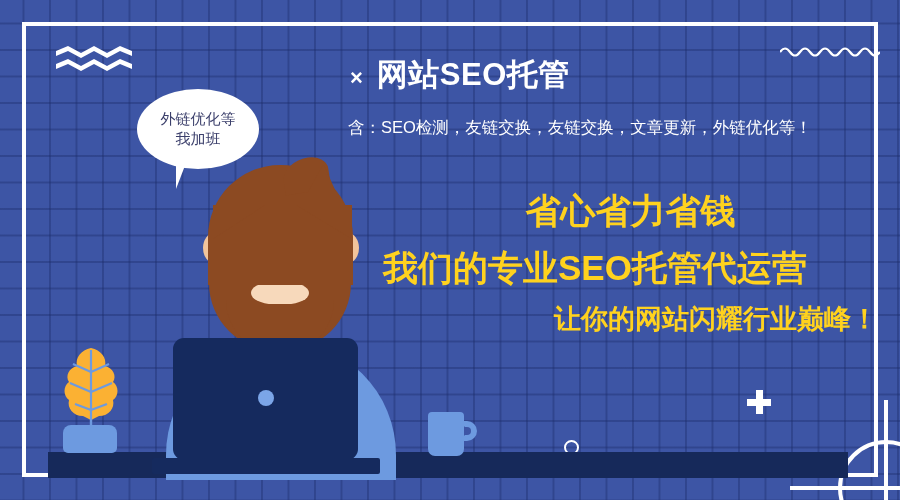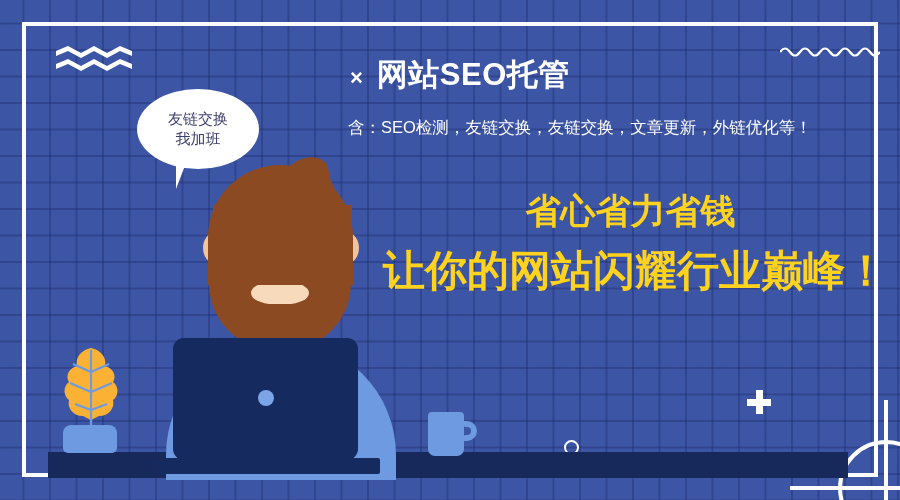--- a/index.html
+++ b/index.html
@@ -91,21 +91,21 @@
   .yellow-lines{
     position:absolute; left:383px; top:193px;
     width:495px;
   }
   .yline{
     color:#ffd21e; font-weight:bold; white-space:nowrap;
     line-height:1;
   }
   .yline.l1{ font-size:35px; text-align:center; margin-bottom:22px; }
   .yline.l2{ font-size:35px; text-align:left; margin-bottom:21px; }
-  .yline.l3{ font-size:42px; text-align:center; }
+  .yline.l3{ font-size:27px; text-align:right; }
 
   
   .bubble{
     position:absolute; left:137px; top:89px;
     width:122px; height:80px;
     background:#ffffff; border-radius:50%/50%;
     display:flex; flex-direction:column;
     align-items:center; justify-content:center;
     z-index:6;
   }
@@ -298,20 +298,21 @@
 
   <div class="title-row">
     <span class="title-x">×</span>
     <span class="title-text">网站SEO托管</span>
   </div>
 
   <div class="subtitle">含：SEO检测，友链交换，友链交换，文章更新，外链优化等！</div>
 
   <div class="yellow-lines">
     <div class="yline l1">省心省力省钱</div>
+    <div class="yline l2">我们的专业SEO托管代运营</div>
     <div class="yline l3">让你的网站闪耀行业巅峰！</div>
   </div>
 
   <div class="person">
     <div class="shoulders"></div>
     <div class="neck"></div>
     <div class="ear-l"></div>
     <div class="ear-r"></div>
     <div class="head"></div>
     <div class="beard"></div>
@@ -320,21 +321,21 @@
     <div class="mouth"></div>
     <div class="hair"></div>
     <div class="fringe-l"></div>
     <div class="fringe-r"></div>
     <div class="hair-tuft"></div>
     <div class="hair-tuft2"></div>
   </div>
 
   <div class="bubble-tail"></div>
   <div class="bubble">
-    <span>友链交换</span>
+    <span>外链优化等</span>
     <span>我加班</span>
   </div>
 
   <div class="desk"></div>
 
   <div class="laptop"></div>
   <div class="laptop-logo"></div>
   <div class="laptop-base"></div>
 
   <div class="mug-handle"></div>

